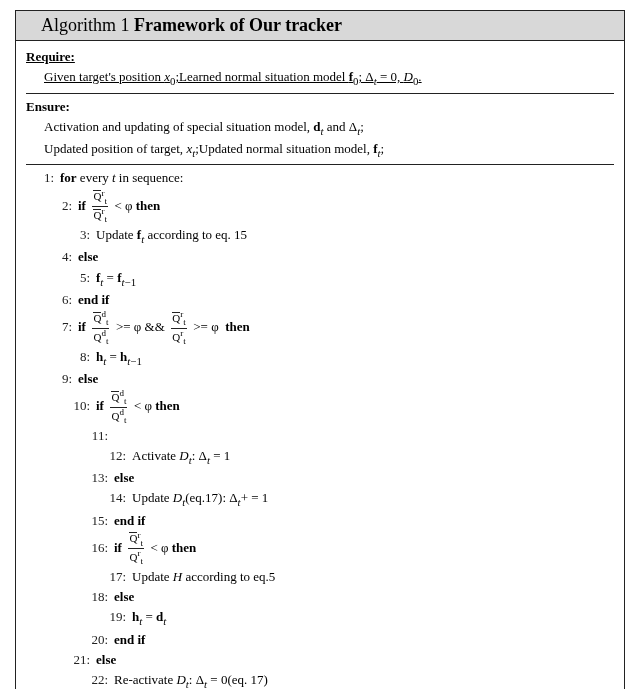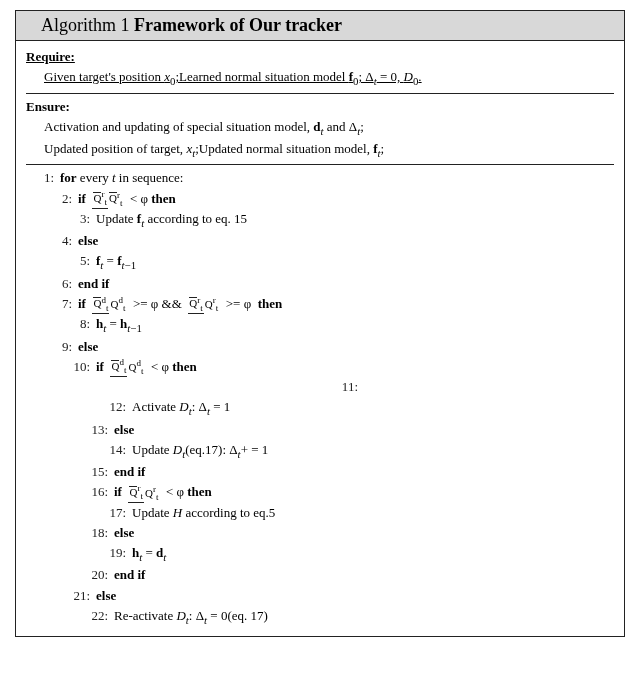--- a/index.html
+++ b/index.html
@@ -33,21 +33,21 @@
     }
     .algo-body {
       padding: 6px 10px 8px 10px;
     }
     .section-label {
       font-weight: bold;
       font-size: 13px;
     }
     .indent1 { padding-left: 18px; }
     .indent2 { padding-left: 36px; }
-    .indent3 { padding-left: 54px; justify-content: center; }
+    .indent3 { padding-left: 54px; }
     .indent4 { padding-left: 72px; }
     .line {
       line-height: 1.55;
       font-size: 13px;
       display: flex;
       align-items: baseline;
     }
     .line-num {
       min-width: 28px;
       text-align: right;
@@ -60,21 +60,21 @@
     }
     .kw { font-weight: bold; }
     .overline-char {
       display: inline-block;
       border-top: 1.5px solid #222;
       padding-top: 0px;
       line-height: 1;
     }
     .frac {
       display: inline-flex;
-      flex-direction: row;
+      flex-direction: column;
       align-items: center;
       vertical-align: middle;
       font-size: 11px;
       line-height: 1.1;
     }
     .frac-num {
       border-bottom: 1px solid #222;
       padding: 0 1px;
       text-align: center;
     }

